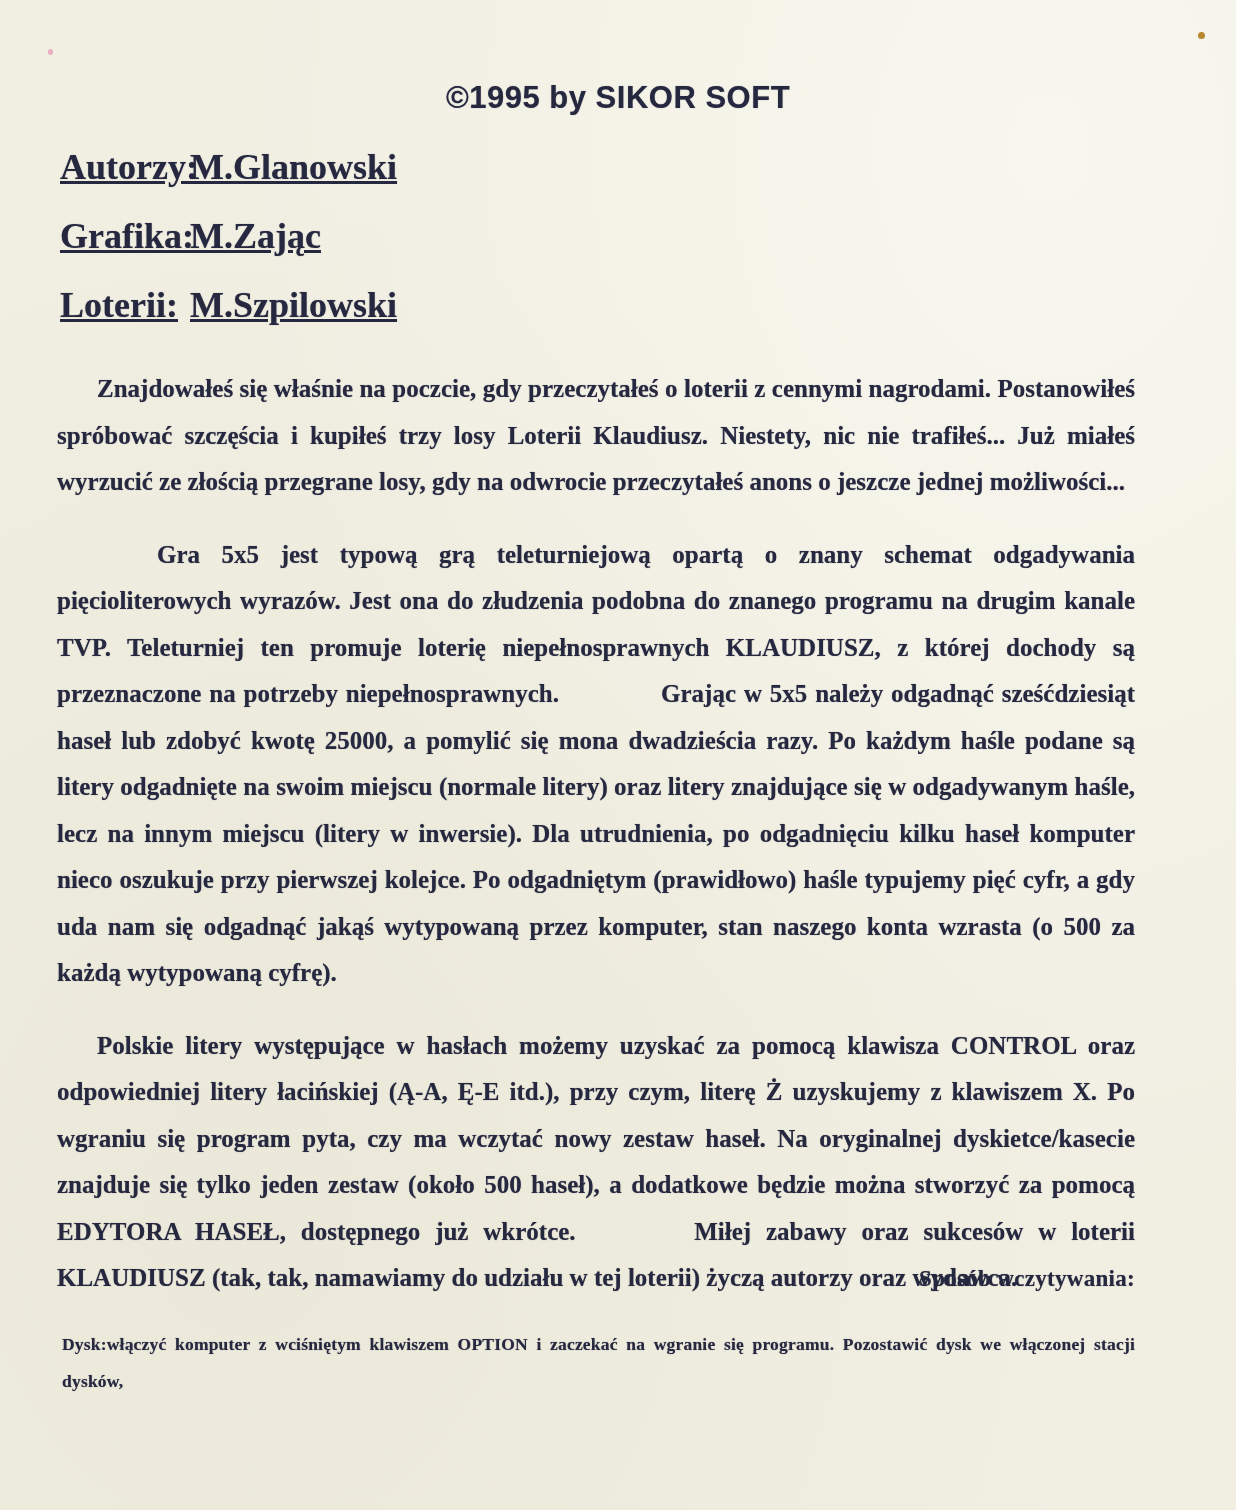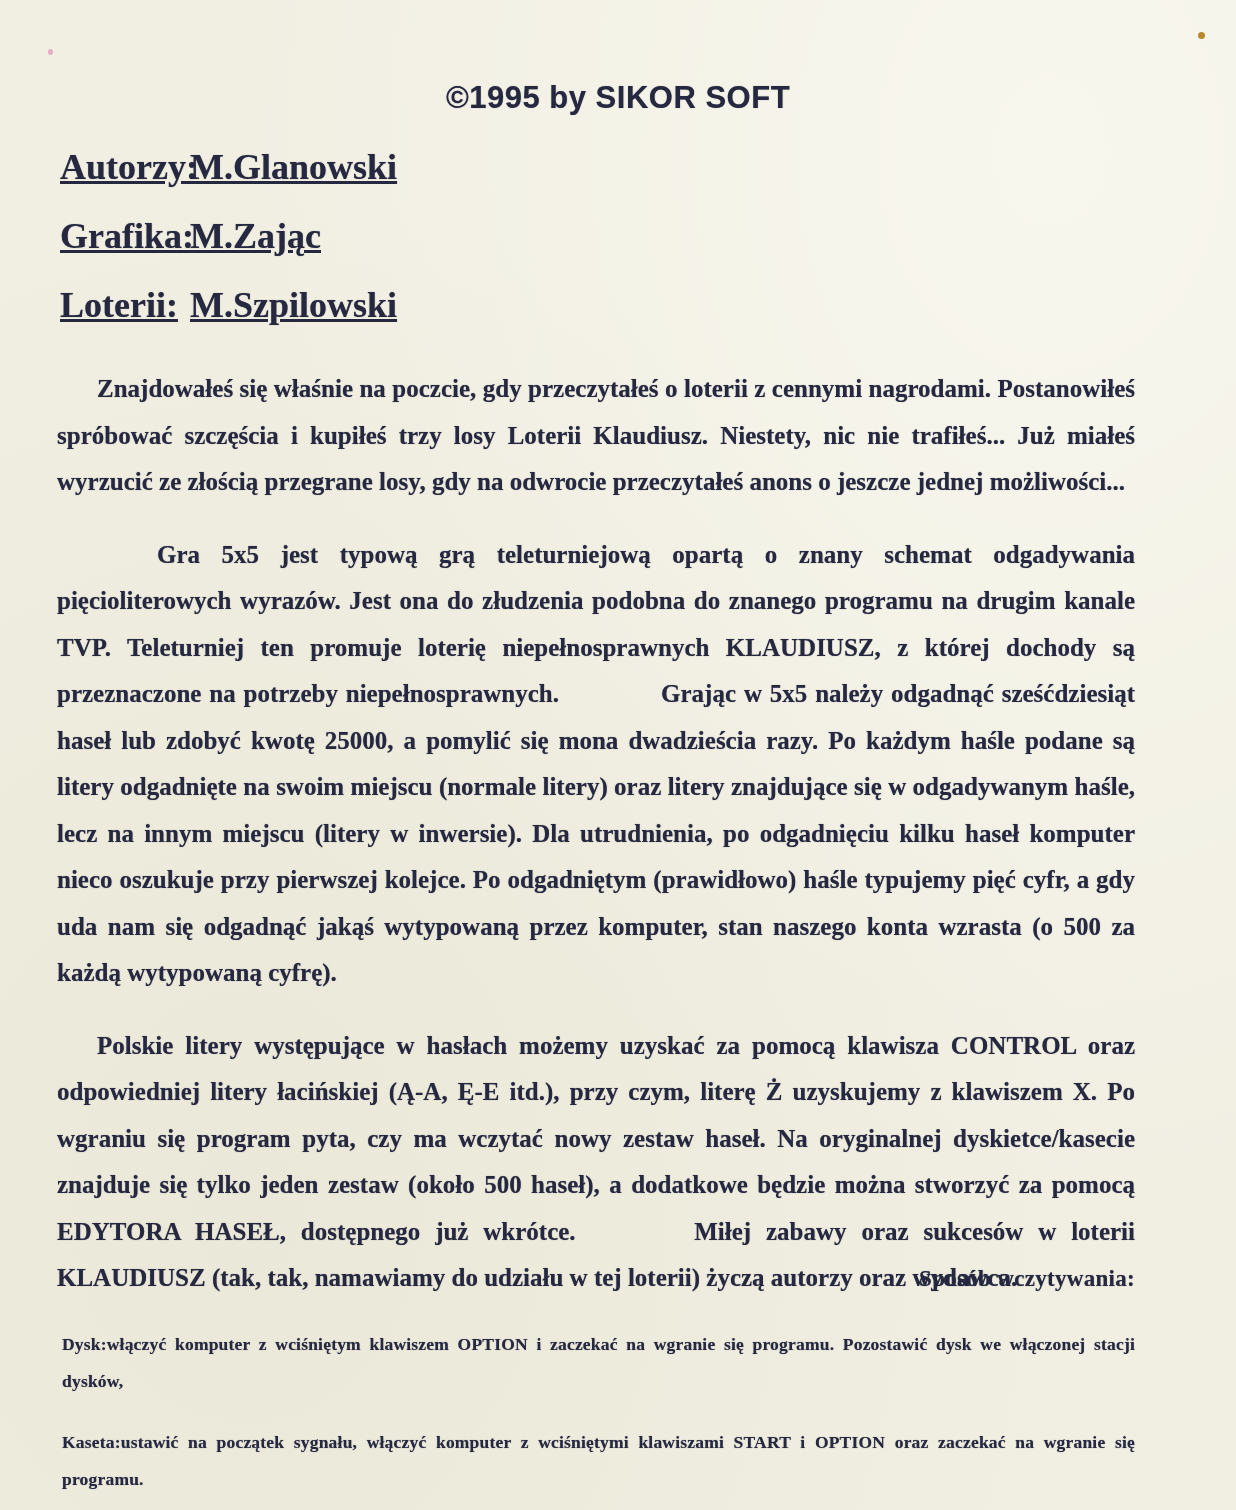--- a/index.html
+++ b/index.html
@@ -100,19 +100,18 @@
 
   <div class="bodytext">
     <p class="para indent-small ink">Znajdowałeś się właśnie na poczcie, gdy przeczytałeś o loterii z cennymi nagrodami. Postanowiłeś spróbować szczęścia i kupiłeś trzy losy Loterii Klaudiusz. Niestety, nic nie trafiłeś... Już miałeś wyrzucić ze złością przegrane losy, gdy na odwrocie przeczytałeś anons o jeszcze jednej możliwości...</p>
     <p class="para indent-large ink">Gra 5x5 jest typową grą teleturniejową opartą o znany schemat odgadywania pięcioliterowych wyrazów. Jest ona do złudzenia podobna do znanego programu na drugim kanale TVP. Teleturniej ten promuje loterię niepełnosprawnych KLAUDIUSZ, z której dochody są przeznaczone na potrzeby niepełnosprawnych.&nbsp;&nbsp;&nbsp;&nbsp;&nbsp;&nbsp;&nbsp;&nbsp;&nbsp;&nbsp;&nbsp;&nbsp; Grając w 5x5 należy odgadnąć sześćdziesiąt haseł lub zdobyć kwotę 25000, a pomylić się mona dwadzieścia razy. Po każdym haśle podane są litery odgadnięte na swoim miejscu (normale litery) oraz litery znajdujące się w odgadywanym haśle, lecz na innym miejscu (litery w inwersie). Dla utrudnienia, po odgadnięciu kilku haseł komputer nieco oszukuje przy pierwszej kolejce. Po odgadniętym (prawidłowo) haśle typujemy pięć cyfr, a gdy uda nam się odgadnąć jakąś wytypowaną przez komputer, stan naszego konta wzrasta (o 500 za każdą wytypowaną cyfrę).</p>
     <p class="para indent-small ink">Polskie litery występujące w hasłach możemy uzyskać za pomocą klawisza CONTROL oraz odpowiedniej litery łacińskiej (Ą-A, Ę-E itd.), przy czym, literę Ż uzyskujemy z klawiszem X. Po wgraniu się program pyta, czy ma wczytać nowy zestaw haseł. Na oryginalnej dyskietce/kasecie znajduje się tylko jeden zestaw (około 500 haseł), a dodatkowe będzie można stworzyć za pomocą EDYTORA HASEŁ, dostępnego już wkrótce.&nbsp;&nbsp;&nbsp;&nbsp;&nbsp;&nbsp;&nbsp; Miłej zabawy oraz sukcesów w loterii KLAUDIUSZ (tak, tak, namawiamy do udziału w tej loterii) życzą autorzy oraz wydawca.</p>
   </div>
 
   <div class="loading">
     <div class="loading-heading ink">Sposób wczytywania:</div>
     <p class="loading-para ink">Dysk:włączyć komputer z wciśniętym klawiszem OPTION i zaczekać na wgranie się programu. Pozostawić dysk we włączonej stacji dysków,</p>
-    <p class="loading-para ink">Kaseta:ustawić na początek sygnału, włączyć komputer z wciśniętymi klawiszami START i OPTION oraz zaczekać na wgranie się programu.</p>
   </div>
 
   <div class="artifact orange"></div>
   <div class="artifact pink"></div>
 
 </div>
 
 </body></html>

